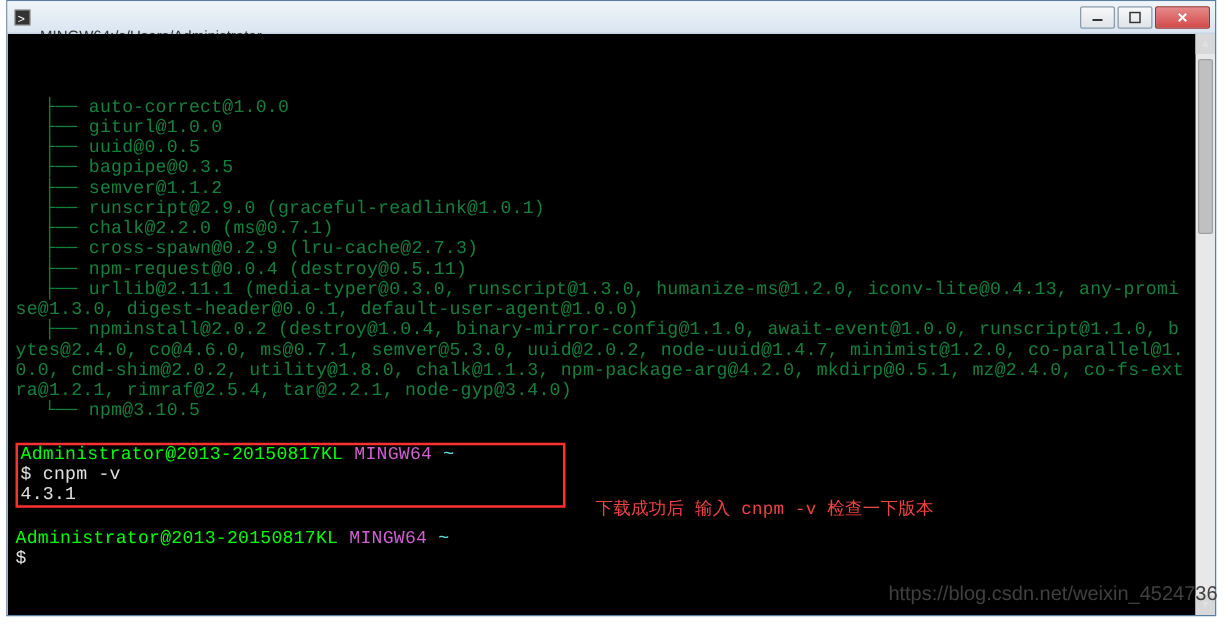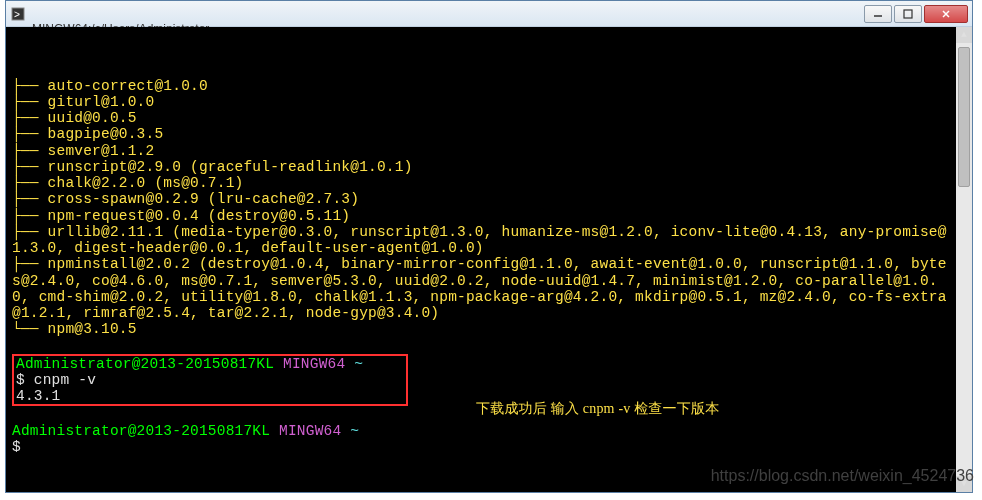--- a/index.html
+++ b/index.html
@@ -94,34 +94,34 @@
   width: 16px;
   height: 16px;
   background: #d8d8d8;
   display: flex;
   align-items: center;
   justify-content: center;
   font-size: 9px;
 }
 .scroll-arrow.up { top: 0; }
 .scroll-arrow.down { bottom: 0; }
-.tree-line { color: #fde047; }
+.tree-line { color: #15803d; margin-left: 23px; }
 .green { color: #00ff00; }
 .magenta { color: #d060d0; }
 .cyan { color: #60e0e0; }
 .highlight-box {
   border: 2px solid #ff3030;
   padding: 0 2px;
   display: inline-block;
   position: relative;
 }
 .annotation {
   position: absolute;
-  color: #fde047;
-  font-family: Liberation Serif, serif;
+  color: #ef4444;
+  font-family: Liberation Mono, monospace;
   font-size: 14px;
 }
 .watermark {
   position: absolute;
   right: 8px;
   bottom: 15px;
   color: #404040;
   font-size: 16px;
   font-family: Arial, sans-serif;
   margin-top: 42px;
@@ -167,21 +167,21 @@
 <span class="tree-line">├── bagpipe@0.3.5</span>
 <span class="tree-line">├── semver@1.1.2</span>
 <span class="tree-line">├── runscript@2.9.0 (graceful-readlink@1.0.1)</span>
 <span class="tree-line">├── chalk@2.2.0 (ms@0.7.1)</span>
 <span class="tree-line">├── cross-spawn@0.2.9 (lru-cache@2.7.3)</span>
 <span class="tree-line">├── npm-request@0.0.4 (destroy@0.5.11)</span>
 <span class="tree-line">├── urllib@2.11.1 (media-typer@0.3.0, runscript@1.3.0, humanize-ms@1.2.0, iconv-lite@0.4.13, any-promise@1.3.0, digest-header@0.0.1, default-user-agent@1.0.0)</span>
 <span class="tree-line">├── npminstall@2.0.2 (destroy@1.0.4, binary-mirror-config@1.1.0, await-event@1.0.0, runscript@1.1.0, bytes@2.4.0, co@4.6.0, ms@0.7.1, semver@5.3.0, uuid@2.0.2, node-uuid@1.4.7, minimist@1.2.0, co-parallel@1.0.0, cmd-shim@2.0.2, utility@1.8.0, chalk@1.1.3, npm-package-arg@4.2.0, mkdirp@0.5.1, mz@2.4.0, co-fs-extra@1.2.1, rimraf@2.5.4, tar@2.2.1, node-gyp@3.4.0)</span>
 <span class="tree-line">└── npm@3.10.5</span>
 
-<div class="highlight-box" style="width:396px;"><span class="green">Administrator@2013-20150817KL</span> <span class="magenta">MINGW64</span> <span class="cyan">~</span>
+<div class="highlight-box" style="width:440px;"><span class="green">Administrator@2013-20150817KL</span> <span class="magenta">MINGW64</span> <span class="cyan">~</span>
 <span>$ cnpm -v</span>
 <span>4.3.1</span>               </div>
 
 <span class="green">Administrator@2013-20150817KL</span> <span class="magenta">MINGW64</span> <span class="cyan">~</span>
 <span>$</span>
     </div>
     <div class="annotation" style="left:470px; top:374px;">下载成功后 输入 cnpm -v 检查一下版本</div>
     <div class="scrollbar">
       <div class="scroll-arrow up">▲</div>
       <div class="scroll-thumb"></div>

